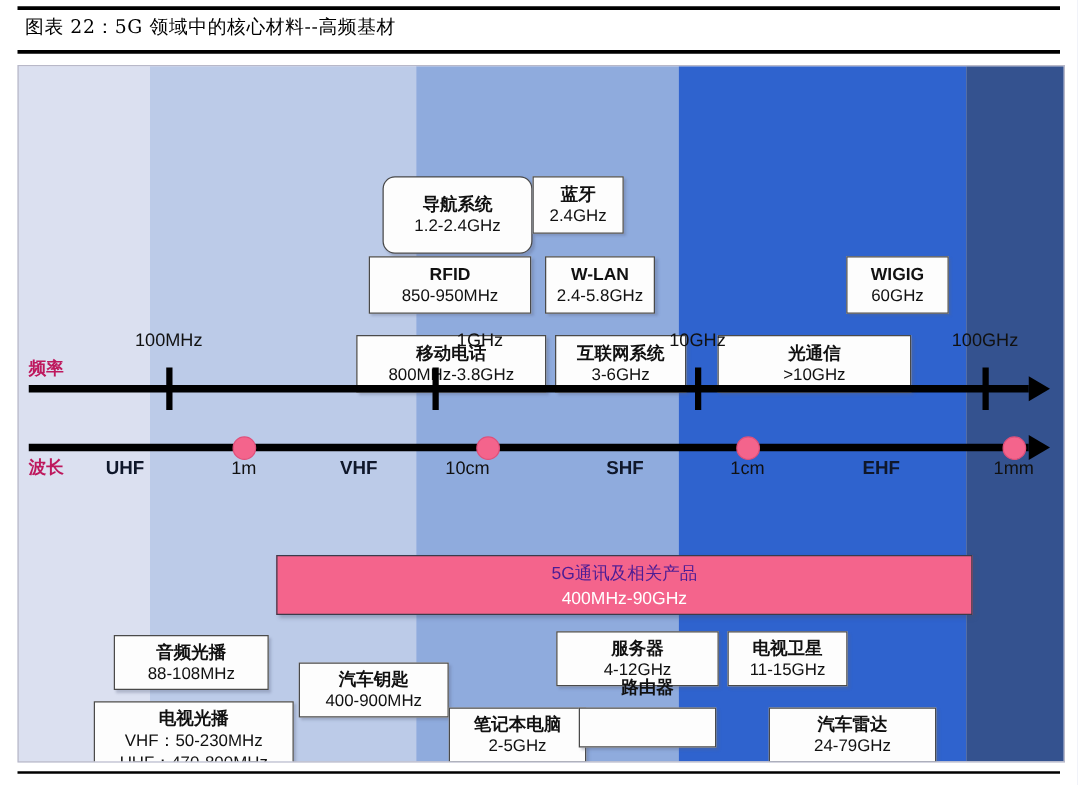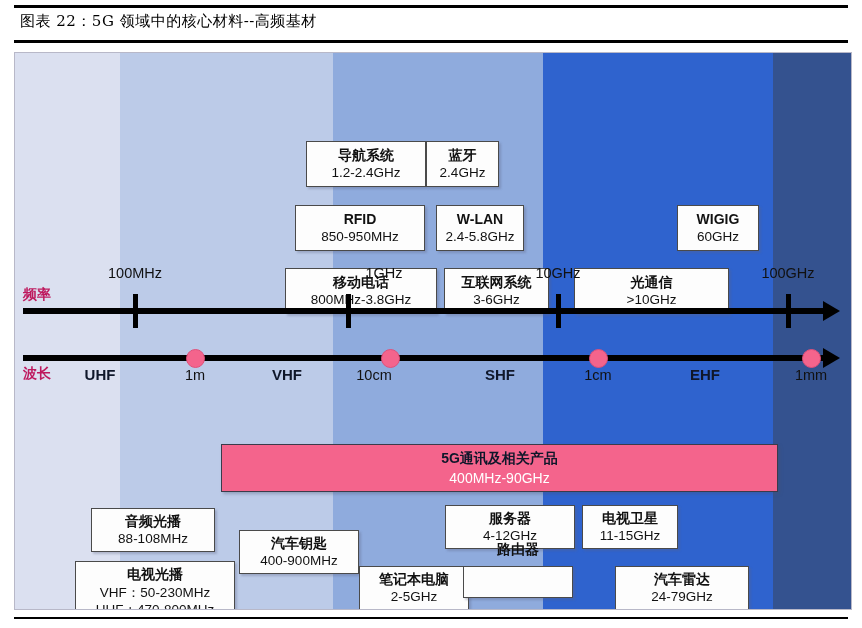--- a/index.html
+++ b/index.html
@@ -64,42 +64,42 @@
 
   
   .fgbar{
     position:absolute;
     background:#f4648c;
     border:1px solid #3b3b4a;
     box-shadow:2px 2px 3px rgba(70,80,110,.35);
     display:flex;flex-direction:column;align-items:center;justify-content:center;
     box-sizing:border-box;
   }
-  .fgbar .t{font-size:14px;font-weight:bold;color:#0f172a;white-space:nowrap;}
+  .fgbar .t{font-size:14px;font-weight:normal;color:#4c1d95;white-space:nowrap;}
   .fgbar .s{font-size:14px;color:#ffffff;white-space:nowrap;margin-top:2px;}
 </style>
 </head>
 <body>
 
 <div class="page">
 
   <div class="cap-rule-top"></div>
   <div class="caption">图表 22：5G 领域中的核心材料--高频基材</div>
   <div class="cap-rule-bottom"></div>
 
   <div class="frame">
     <div id="bands-layer">
         <div class="band" style="left: 0px; width: 105px; background: rgb(219, 224, 240);"></div>
         <div class="band" style="left: 105px; width: 213px; background: rgb(188, 203, 232);"></div>
         <div class="band" style="left: 318px; width: 210px; background: rgb(143, 171, 221);"></div>
         <div class="band" style="left: 528px; width: 230px; background: rgb(47, 99, 206);"></div>
         <div class="band" style="left: 758px; width: 78px; background: rgb(52, 82, 143);"></div>
       </div>
     <div id="boxes-layer">
-        <div class="box" style="left: 291px; top: 88px; width: 120px; height: 46px;">
+        <div class="box" style="left: 291px; top: 88px; width: 120px; height: 62px; border-radius: 10px;">
           <div class="t">导航系统</div>
           <div class="s">1.2-2.4GHz</div>
         </div>
         <div class="box" style="left: 411px; top: 88px; width: 73px; height: 46px;">
           <div class="t">蓝牙</div>
           <div class="s">2.4GHz</div>
         </div>
         <div class="box" style="left: 280px; top: 152px; width: 130px; height: 46px;">
           <div class="t">RFID</div>
           <div class="s">850-950MHz</div>

